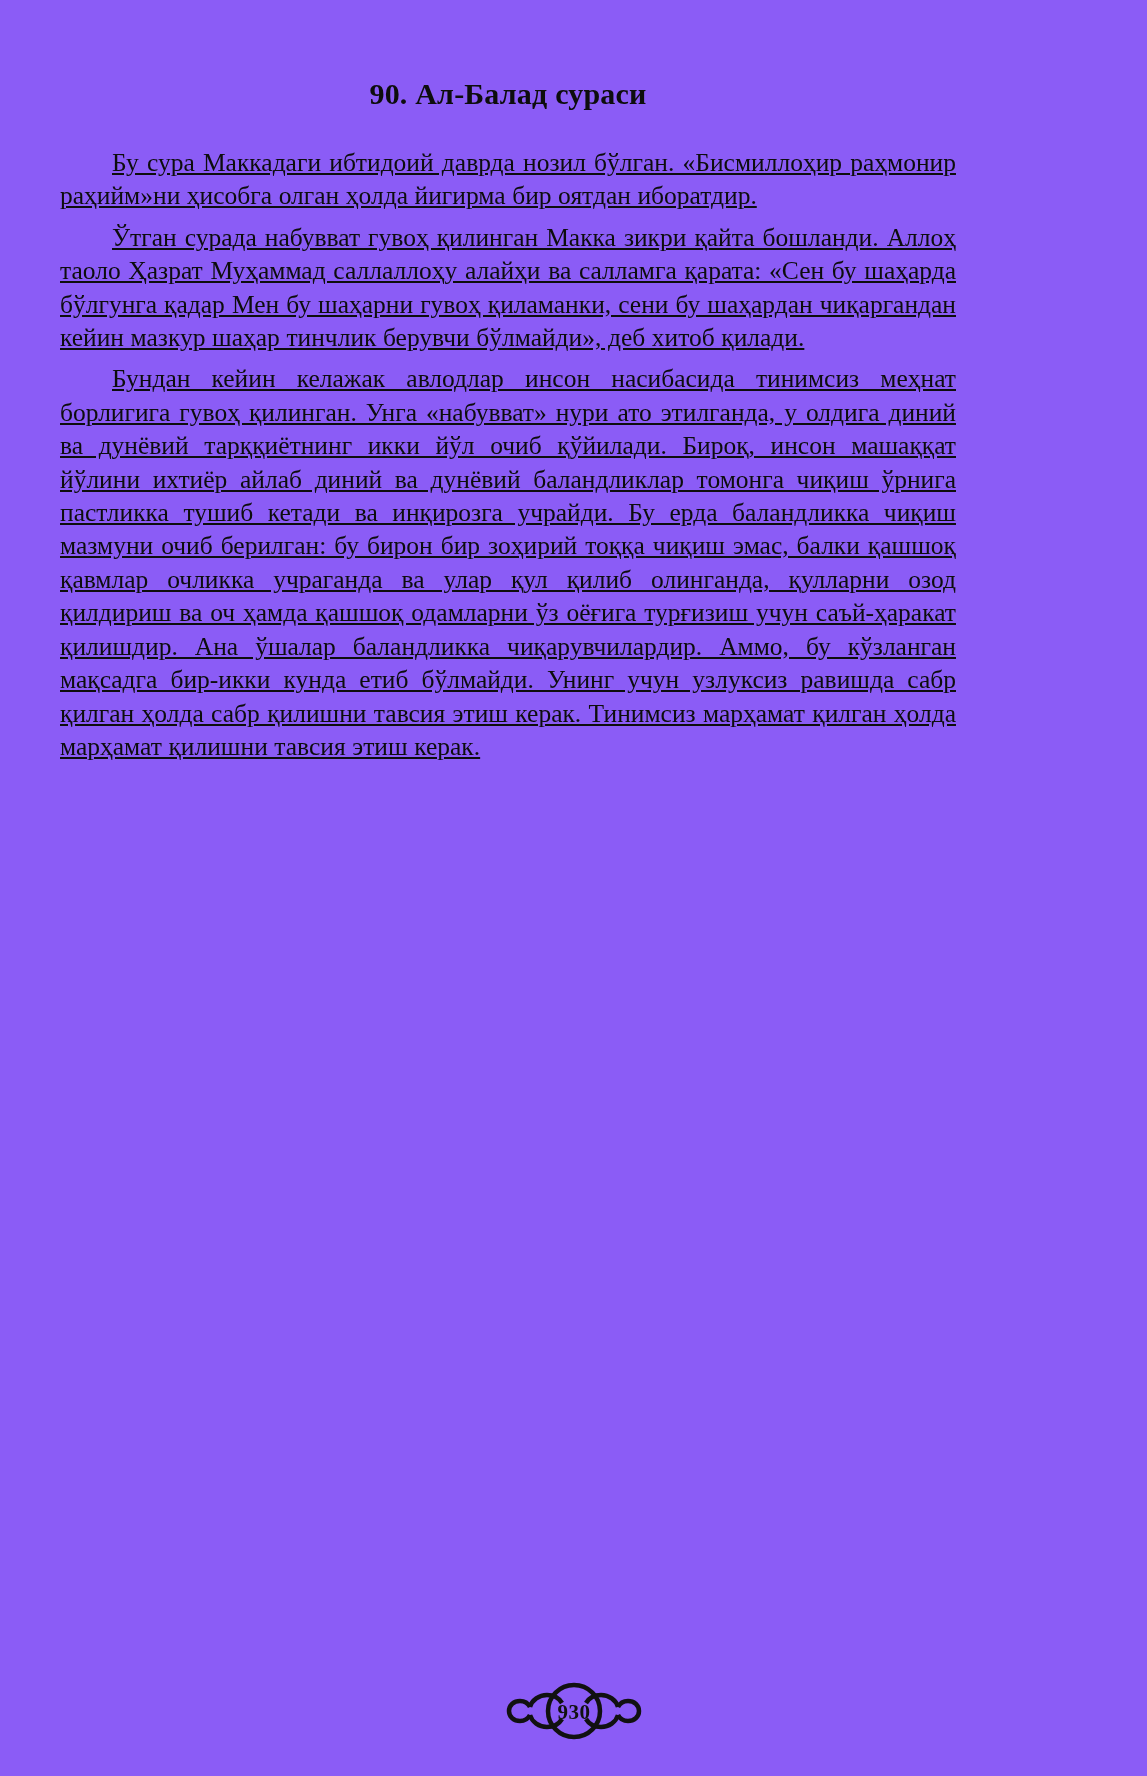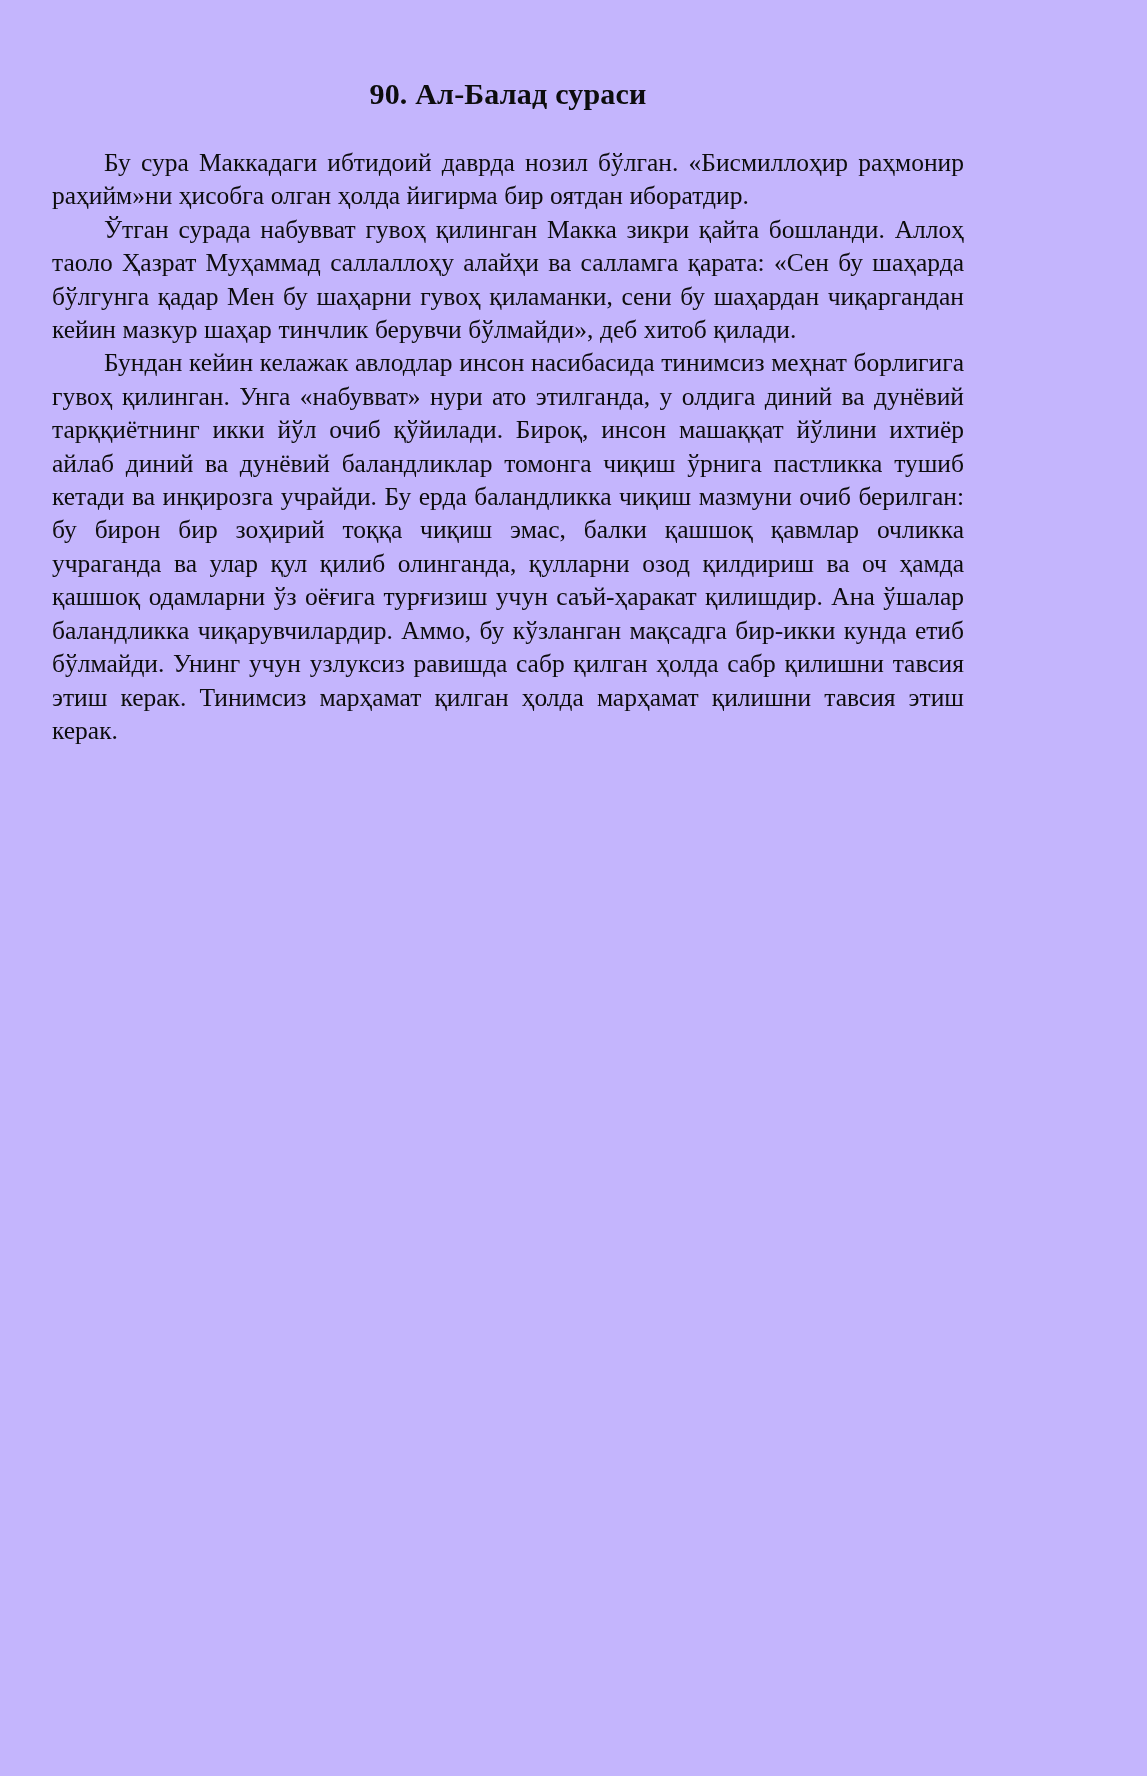--- a/index.html
+++ b/index.html
@@ -5,21 +5,21 @@
   html, body {
     margin: 0;
     padding: 0;
     background: #ffffff;
   }
 
   .page {
     position: relative;
     width: 1147px;
     height: 1776px;
-    background: #c4b5fd;
+    background: #8b5cf6;
     margin: 0 auto;
     overflow: hidden;
     font-family: "Liberation Serif", "DejaVu Serif", serif;
     color: #0d0d0d;
   }
 
   .content {
     position: absolute;
     left: 52px;
     top: 0;
@@ -42,24 +42,25 @@
     margin: 0;
     padding: 0;
     list-style: none;
   }
 
   .para {
     text-align: justify;
     text-justify: inter-word;
     font-size: 25.5px;
     line-height: 33.4px;
-    margin: 0;
+    margin: 8px;
     text-indent: 52px;
     hyphens: none;
     word-spacing: 0.2px;
+    text-decoration: underline;
   }
 
   .para.first {
     margin-top: 34px;
   }
 
   
   .folio {
     position: absolute;
     left: 0;
@@ -93,14 +94,35 @@
     <h1 class="page-title">90. Ал-Балад сураси</h1>
 
     <div class="body-text">
       <p class="para first">Бу сура Маккадаги ибтидоий даврда нозил бўлган. «Бисмиллоҳир раҳмонир раҳийм»ни ҳисобга олган ҳолда йигирма бир оятдан иборатдир.</p>
       <p class="para">Ўтган сурада набувват гувоҳ қилинган Макка зикри қайта бошланди. Аллоҳ таоло Ҳазрат Муҳаммад саллаллоҳу алайҳи ва салламга қарата: «Сен бу шаҳарда бўлгунга қадар Мен бу шаҳарни гувоҳ қиламанки, сени бу шаҳардан чиқаргандан кейин мазкур шаҳар тинчлик берувчи бўлмайди», деб хитоб қилади.</p>
       <p class="para">Бундан кейин келажак авлодлар инсон насибасида тинимсиз меҳнат борлигига гувоҳ қилинган. Унга «набувват» нури ато этилганда, у олдига диний ва дунёвий тарққиётнинг икки йўл очиб қўйилади. Бироқ, инсон машаққат йўлини ихтиёр айлаб диний ва дунёвий баландликлар томонга чиқиш ўрнига пастликка тушиб кетади ва инқирозга учрайди. Бу ерда баландликка чиқиш мазмуни очиб берилган: бу бирон бир зоҳирий тоққа чиқиш эмас, балки қашшоқ қавмлар очликка учраганда ва улар қул қилиб олинганда, қулларни озод қилдириш ва оч ҳамда қашшоқ одамларни ўз оёғига турғизиш учун саъй-ҳаракат қилишдир. Ана ўшалар баландликка чиқарувчилардир. Аммо, бу кўзланган мақсадга бир-икки кунда етиб бўлмайди. Унинг учун узлуксиз равишда сабр қилган ҳолда сабр қилишни тавсия этиш керак. Тинимсиз марҳамат қилган ҳолда марҳамат қилишни тавсия этиш керак.</p>
     </div>
 
   </div>
 
+  <div class="folio">
+    <svg width="190" height="62" viewBox="0 0 190 62">
+      <g fill="none" stroke="#111111" stroke-width="4.5">
+
+        <path d="M30 31 c0 -6 5 -10 11 -10 c4 0 8 2 10 6"></path>
+        <path d="M30 31 c0 6 5 10 11 10 c4 0 8 -2 10 -6"></path>
+
+        <path d="M51 27 c2 -7 9 -12 17 -12 c6 0 12 3 15 8"></path>
+        <path d="M51 35 c2 7 9 12 17 12 c6 0 12 -3 15 -8"></path>
+
+        <path d="M139 27 c-2 -7 -9 -12 -17 -12 c-6 0 -12 3 -15 8"></path>
+        <path d="M139 35 c-2 7 -9 12 -17 12 c-6 0 -12 -3 -15 -8"></path>
+
+        <path d="M160 31 c0 -6 -5 -10 -11 -10 c-4 0 -8 2 -10 6"></path>
+        <path d="M160 31 c0 6 -5 10 -11 10 c-4 0 -8 -2 -10 -6"></path>
+
+        <circle cx="95" cy="31" r="26"></circle>
+      </g>
+      <text class="folio-num" x="95" y="39" text-anchor="middle">930</text>
+    </svg>
+  </div>
 
 </div>
 
 </body></html>

